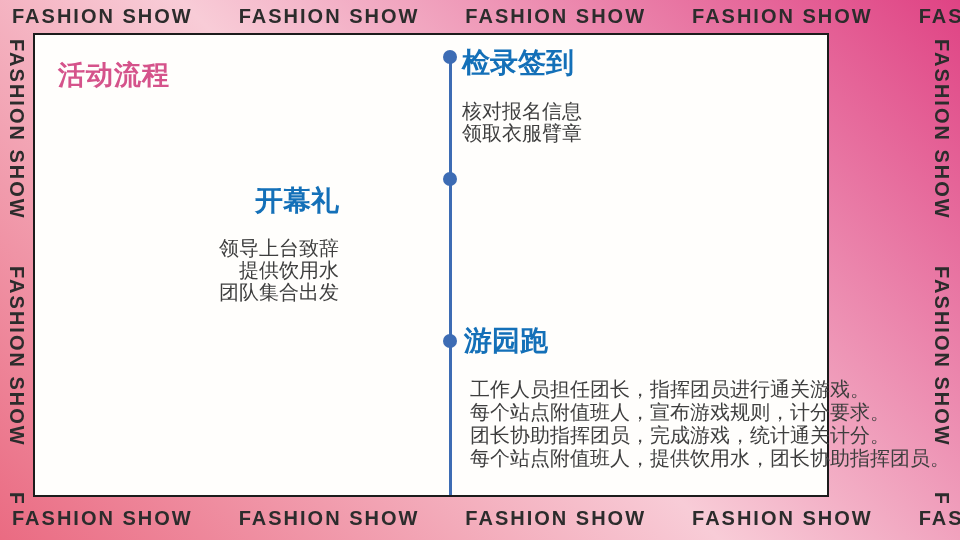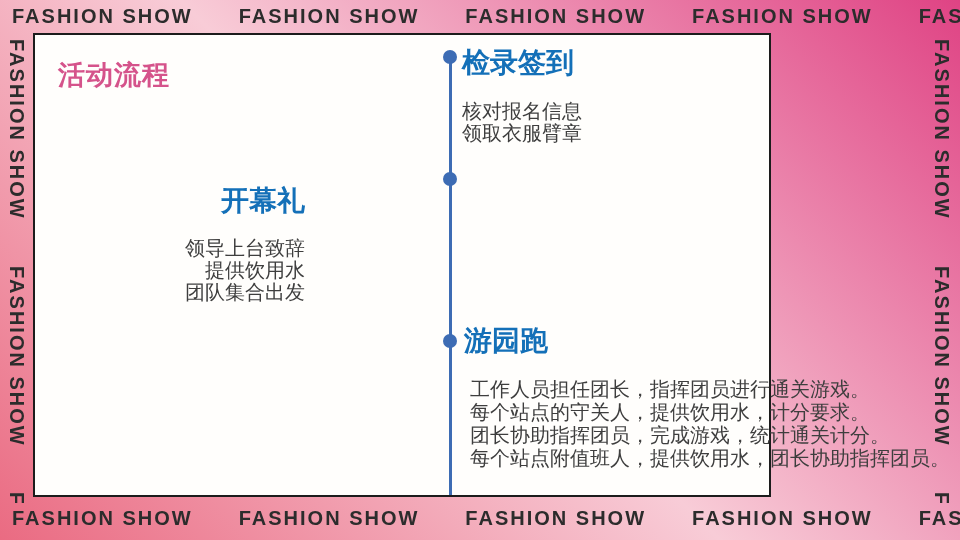--- a/index.html
+++ b/index.html
@@ -14,39 +14,39 @@
     color:#2c2c2c; font-weight:700; font-size:20px; letter-spacing:2px;
   }
   .strip span { flex:0 0 auto; }
   .strip-top    { left:0; top:0;     width:960px; height:33px; align-items:center; gap:46px; padding-left:12px; }
   .strip-bottom { left:0; top:497px; width:960px; height:43px; align-items:center; gap:46px; padding-left:12px; }
   .strip-left   { left:0;     top:33px; width:33px; height:464px; writing-mode:vertical-rl; align-items:center; gap:46px; padding-top:6px; }
   .strip-right  { left:923px; top:33px; width:37px; height:464px; writing-mode:vertical-rl; align-items:center; gap:46px; padding-top:6px; }
 
   
   .panel {
-    position:absolute; left:33px; top:33px; width:738px; height:464px;
+    position:absolute; left:33px; top:33px; width:796px; height:464px;
     background:#fffefc; border:2px solid #1c1c1c; box-sizing:border-box;
   }
   .title {
     position:absolute; left:23px; top:22px;
     font-size:27px; font-weight:700; color:#d5538b; letter-spacing:1px;
   }
 
   
   .tl-line { position:absolute; left:414px; top:22px; bottom:0; width:3px; background:#3d6cb4; }
   .tl-dot  { position:absolute; left:408px; width:14px; height:14px; border-radius:50%; background:#3d6cb4; }
   .tl-dot.d1 { top:15px; } .tl-dot.d2 { top:137px; } .tl-dot.d3 { top:299px; }
 
   .m { position:absolute; font-family:"Liberation Serif", serif; }
   .m .h { font-size:28px; line-height:32px; font-weight:700; color:#1470b8; }
   .m .body { margin-top:21px; font-size:20px; line-height:22px; color:#3e3e3e; }
   .m .body div { white-space:nowrap; }
   .m1 { left:427px; top:12px; }
-  .m2 { right:464px; top:150px; text-align:right; }
+  .m2 { right:488px; top:150px; text-align:right; }
   .m2 .body { margin-top:20px; }
   .m3 { left:429px; top:290px; }
   .m3 .body { line-height:23px; padding-left:6px; }
 </style>
 </head>
 <body>
 
 <div class="stage">
 
   <div class="strip strip-top">
@@ -97,20 +97,20 @@
         <div>领导上台致辞</div>
         <div>提供饮用水</div>
         <div>团队集合出发</div>
       </div>
     </div>
 
     <div class="m m3">
       <div class="h">游园跑</div>
       <div class="body">
         <div>工作人员担任团长，指挥团员进行通关游戏。</div>
-        <div>每个站点的守关人，提供饮用水，计分要求。</div>
+        <div>每个站点附值班人，宣布游戏规则，计分要求。</div>
         <div>团长协助指挥团员，完成游戏，统计通关计分。</div>
         <div>每个站点附值班人，提供饮用水，团长协助指挥团员。</div>
       </div>
     </div>
 
   </div>
 </div>
 
 </body></html>

